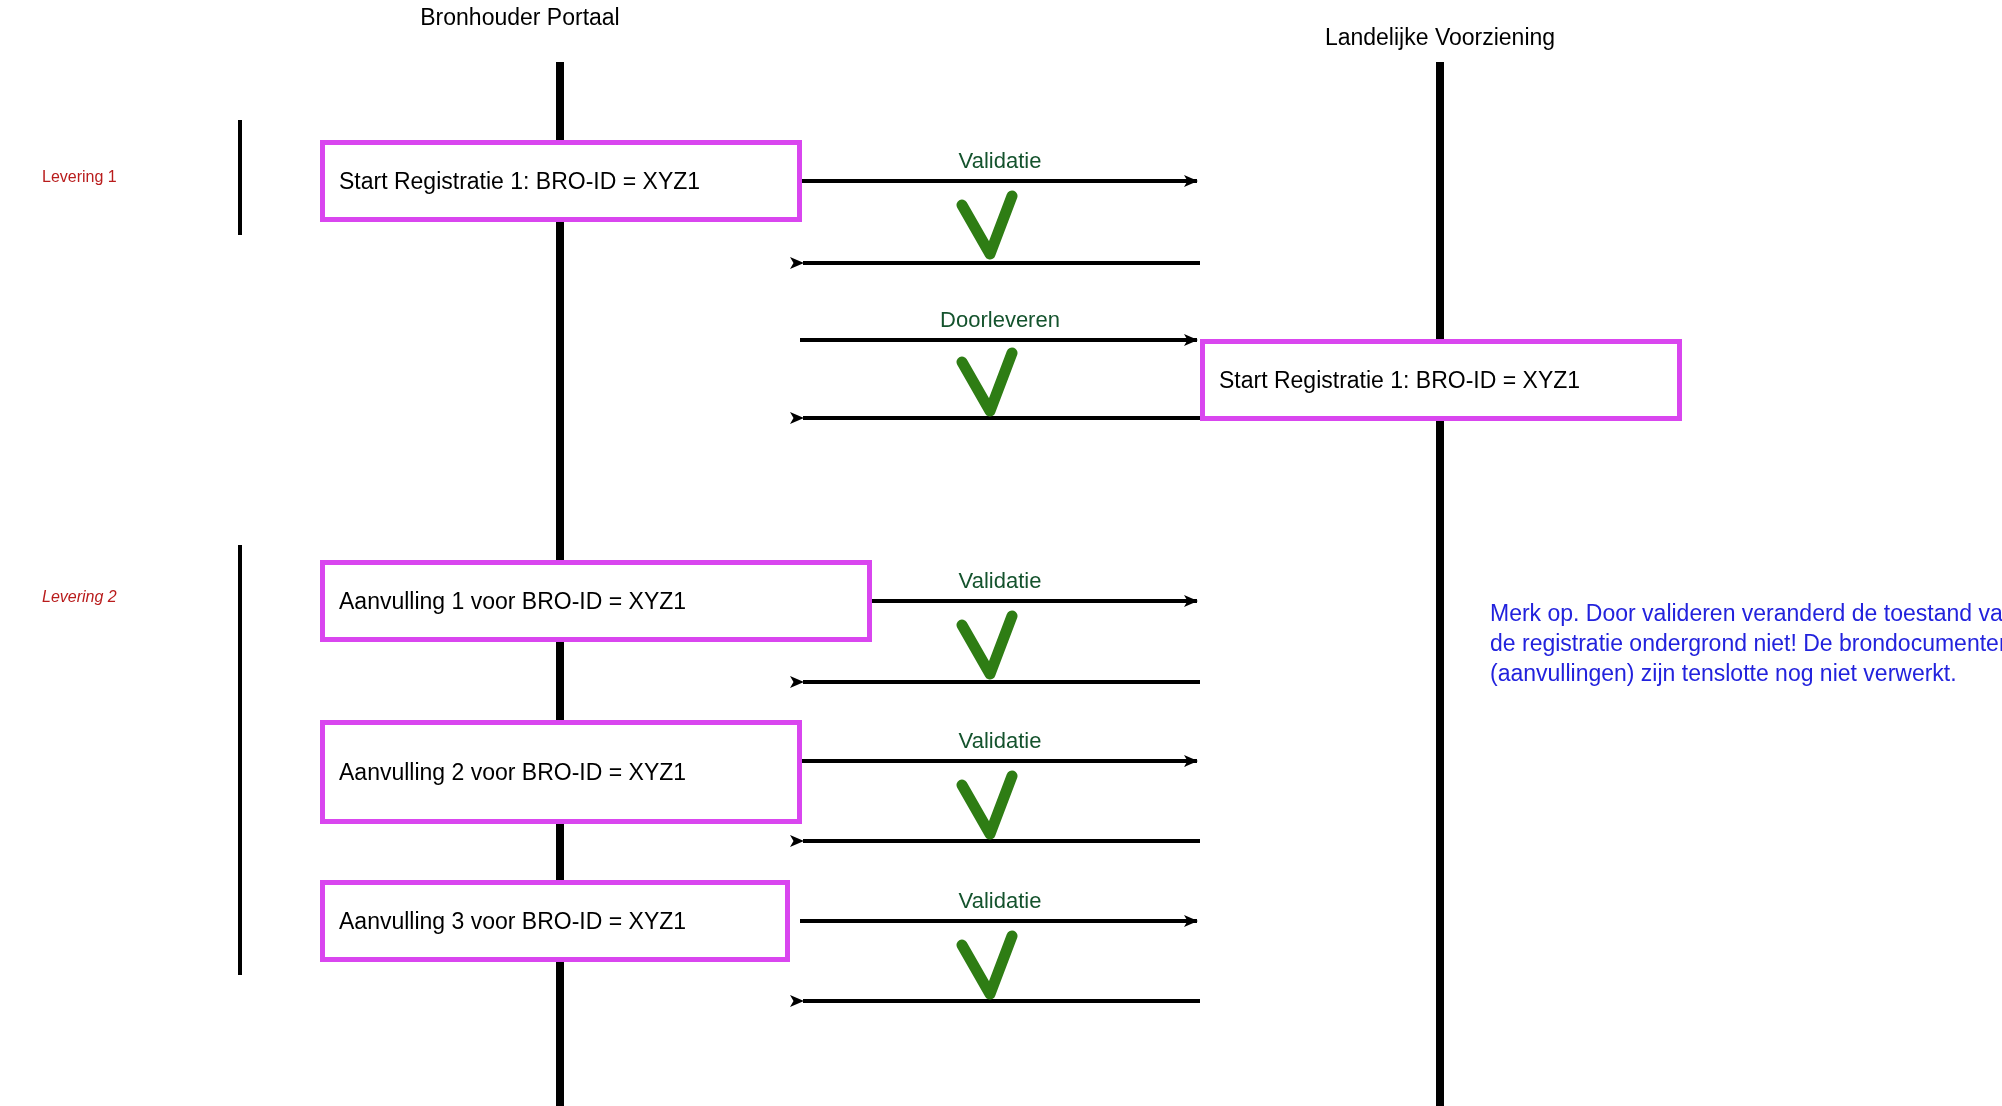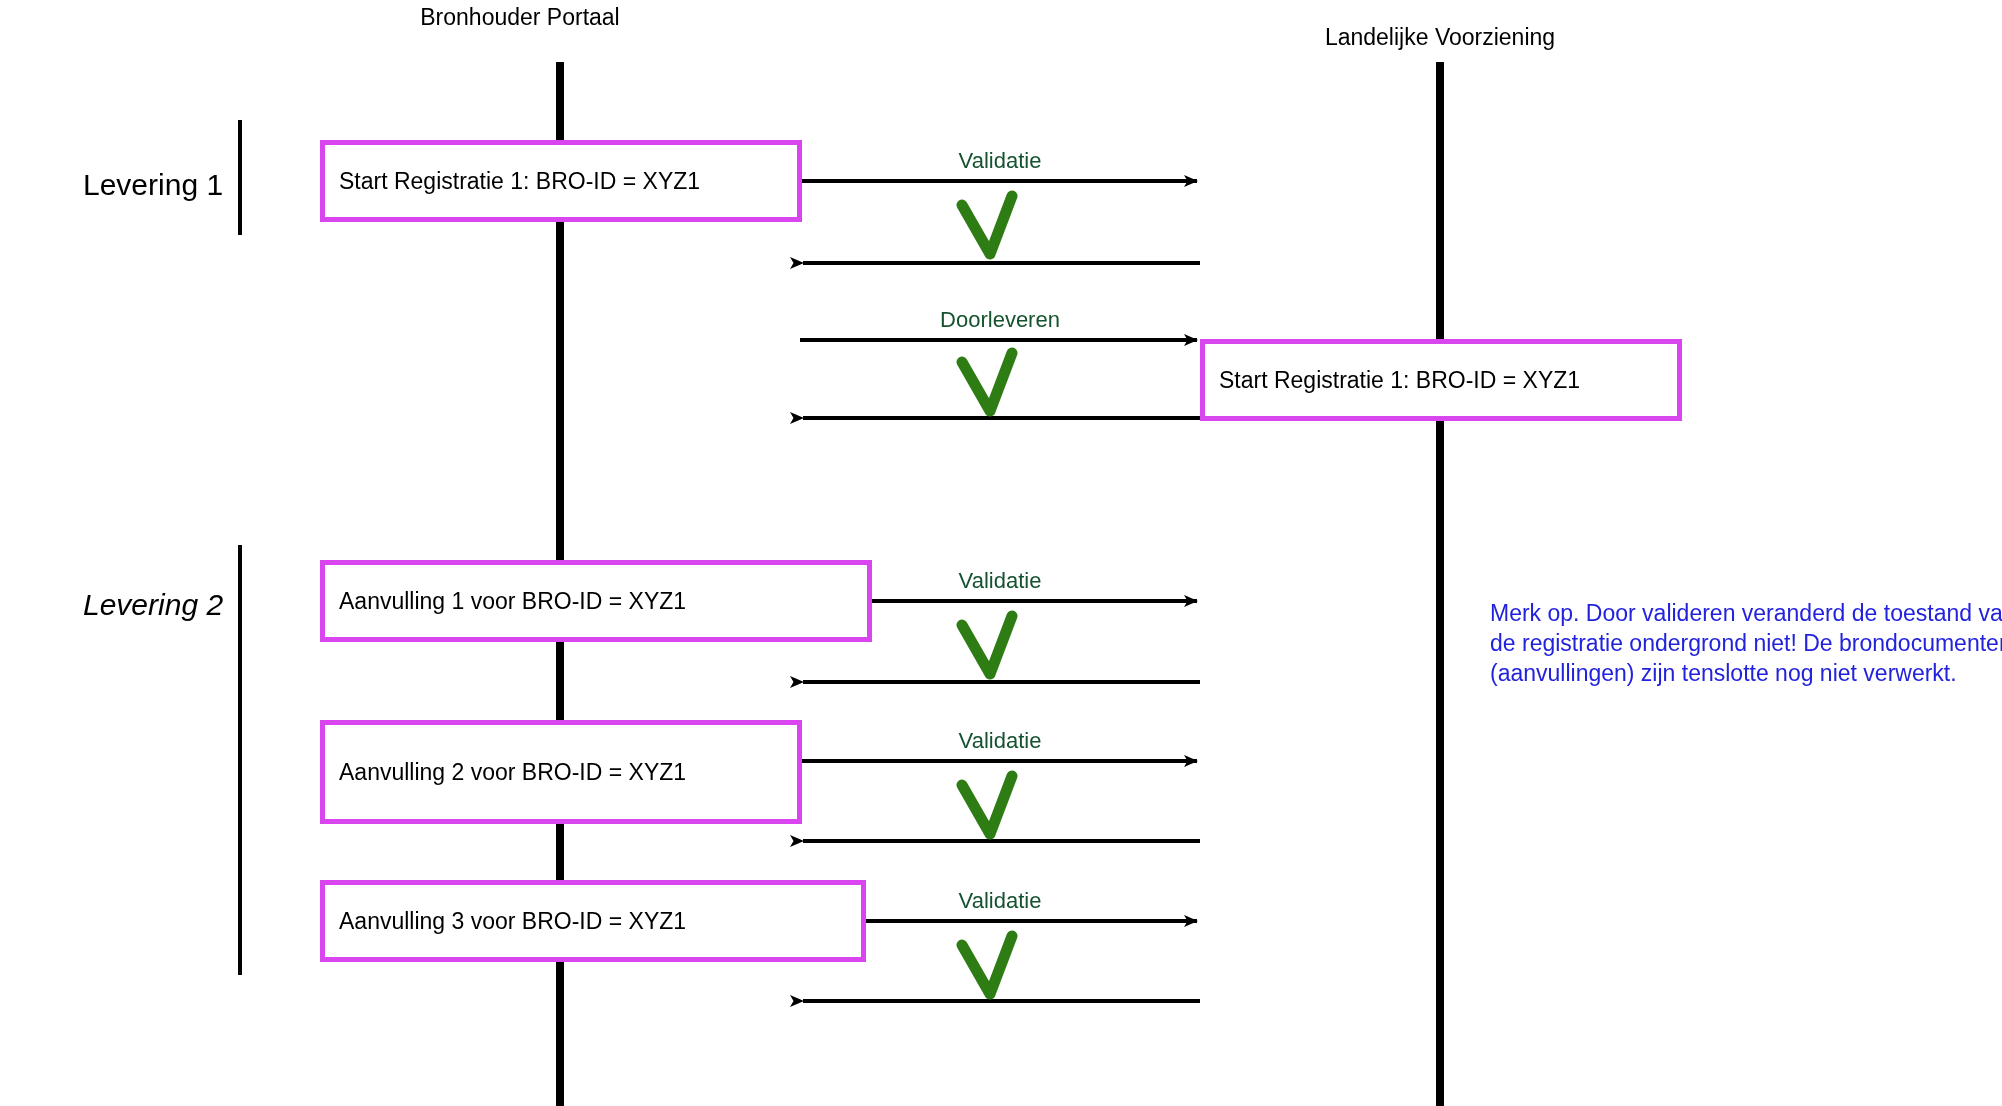--- a/index.html
+++ b/index.html
@@ -29,24 +29,23 @@
   }
   .lifeline-label {
     position: absolute;
     font-size: 23px;
     color: #000000;
     white-space: nowrap;
     text-align: center;
   }
   .lane-label {
     position: absolute;
-    font-size: 30px;
-    color: #000000;
+    font-size: 16px;
+    color: #b91c1c;
     white-space: nowrap;
-    margin-left: 41px;
   }
   .msg-box {
     position: absolute;
     box-sizing: border-box;
     border: 5px solid #d946ef;
     background: #ffffff;
     display: flex;
     align-items: center;
     padding-left: 14px;
     font-size: 23px;
@@ -123,21 +122,21 @@
   </svg>
 
   <div class="msg-box" style="left:320px; top:140px; width:482px; height:82px;">Start Registratie 1: BRO-ID = XYZ1</div>
 
   <div class="msg-box" style="left:1200px; top:339px; width:482px; height:82px;">Start Registratie 1: BRO-ID = XYZ1</div>
 
   <div class="msg-box" style="left:320px; top:560px; width:552px; height:82px;">Aanvulling 1 voor BRO-ID = XYZ1</div>
 
   <div class="msg-box" style="left:320px; top:720px; width:482px; height:104px;">Aanvulling 2 voor BRO-ID = XYZ1</div>
 
-  <div class="msg-box" style="left:320px; top:880px; width:546px; height:82px;">Aanvulling 3 voor BRO-ID = XYZ1</div>
+  <div class="msg-box" style="left:320px; top:880px; width:470px; height:82px;">Aanvulling 3 voor BRO-ID = XYZ1</div>
 
   <div class="arrow-label" style="left:800px; top:148px; width:400px;">Validatie</div>
 
   <div class="arrow-label" style="left:800px; top:307px; width:400px;">Doorleveren</div>
 
   <div class="arrow-label" style="left:800px; top:568px; width:400px;">Validatie</div>
 
   <div class="arrow-label" style="left:800px; top:728px; width:400px;">Validatie</div>
 
   <div class="arrow-label" style="left:800px; top:888px; width:400px;">Validatie</div>

